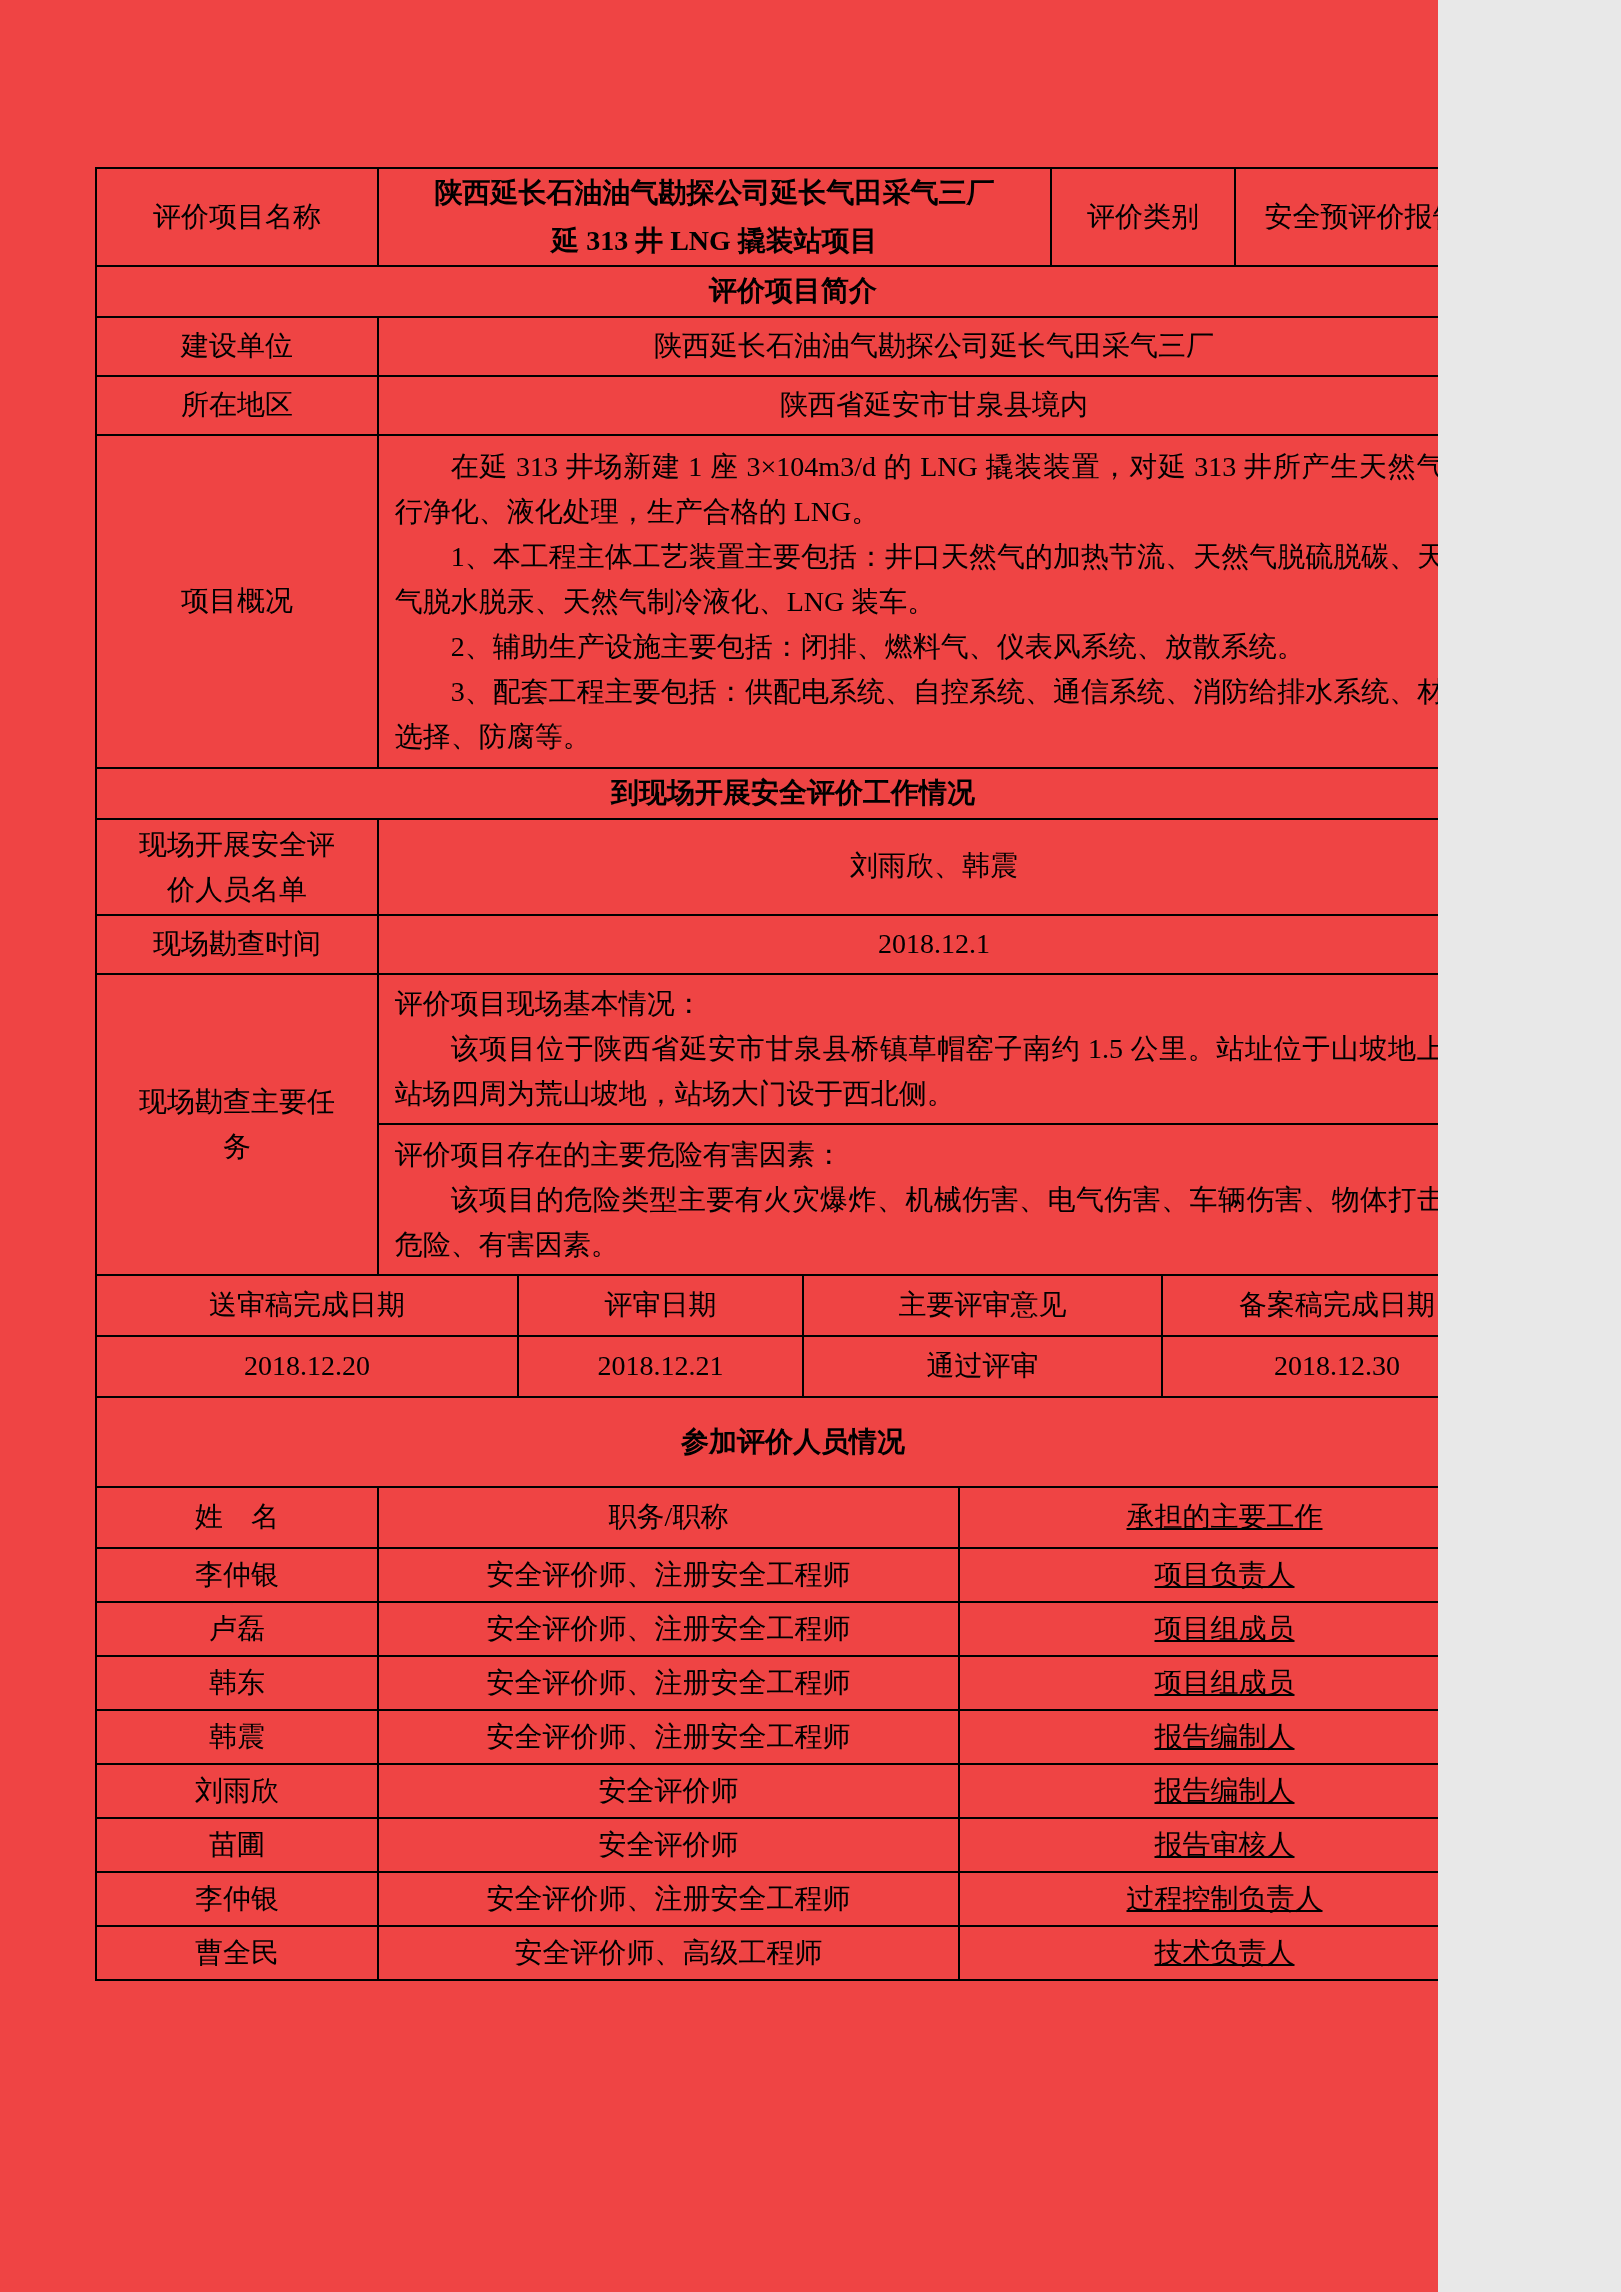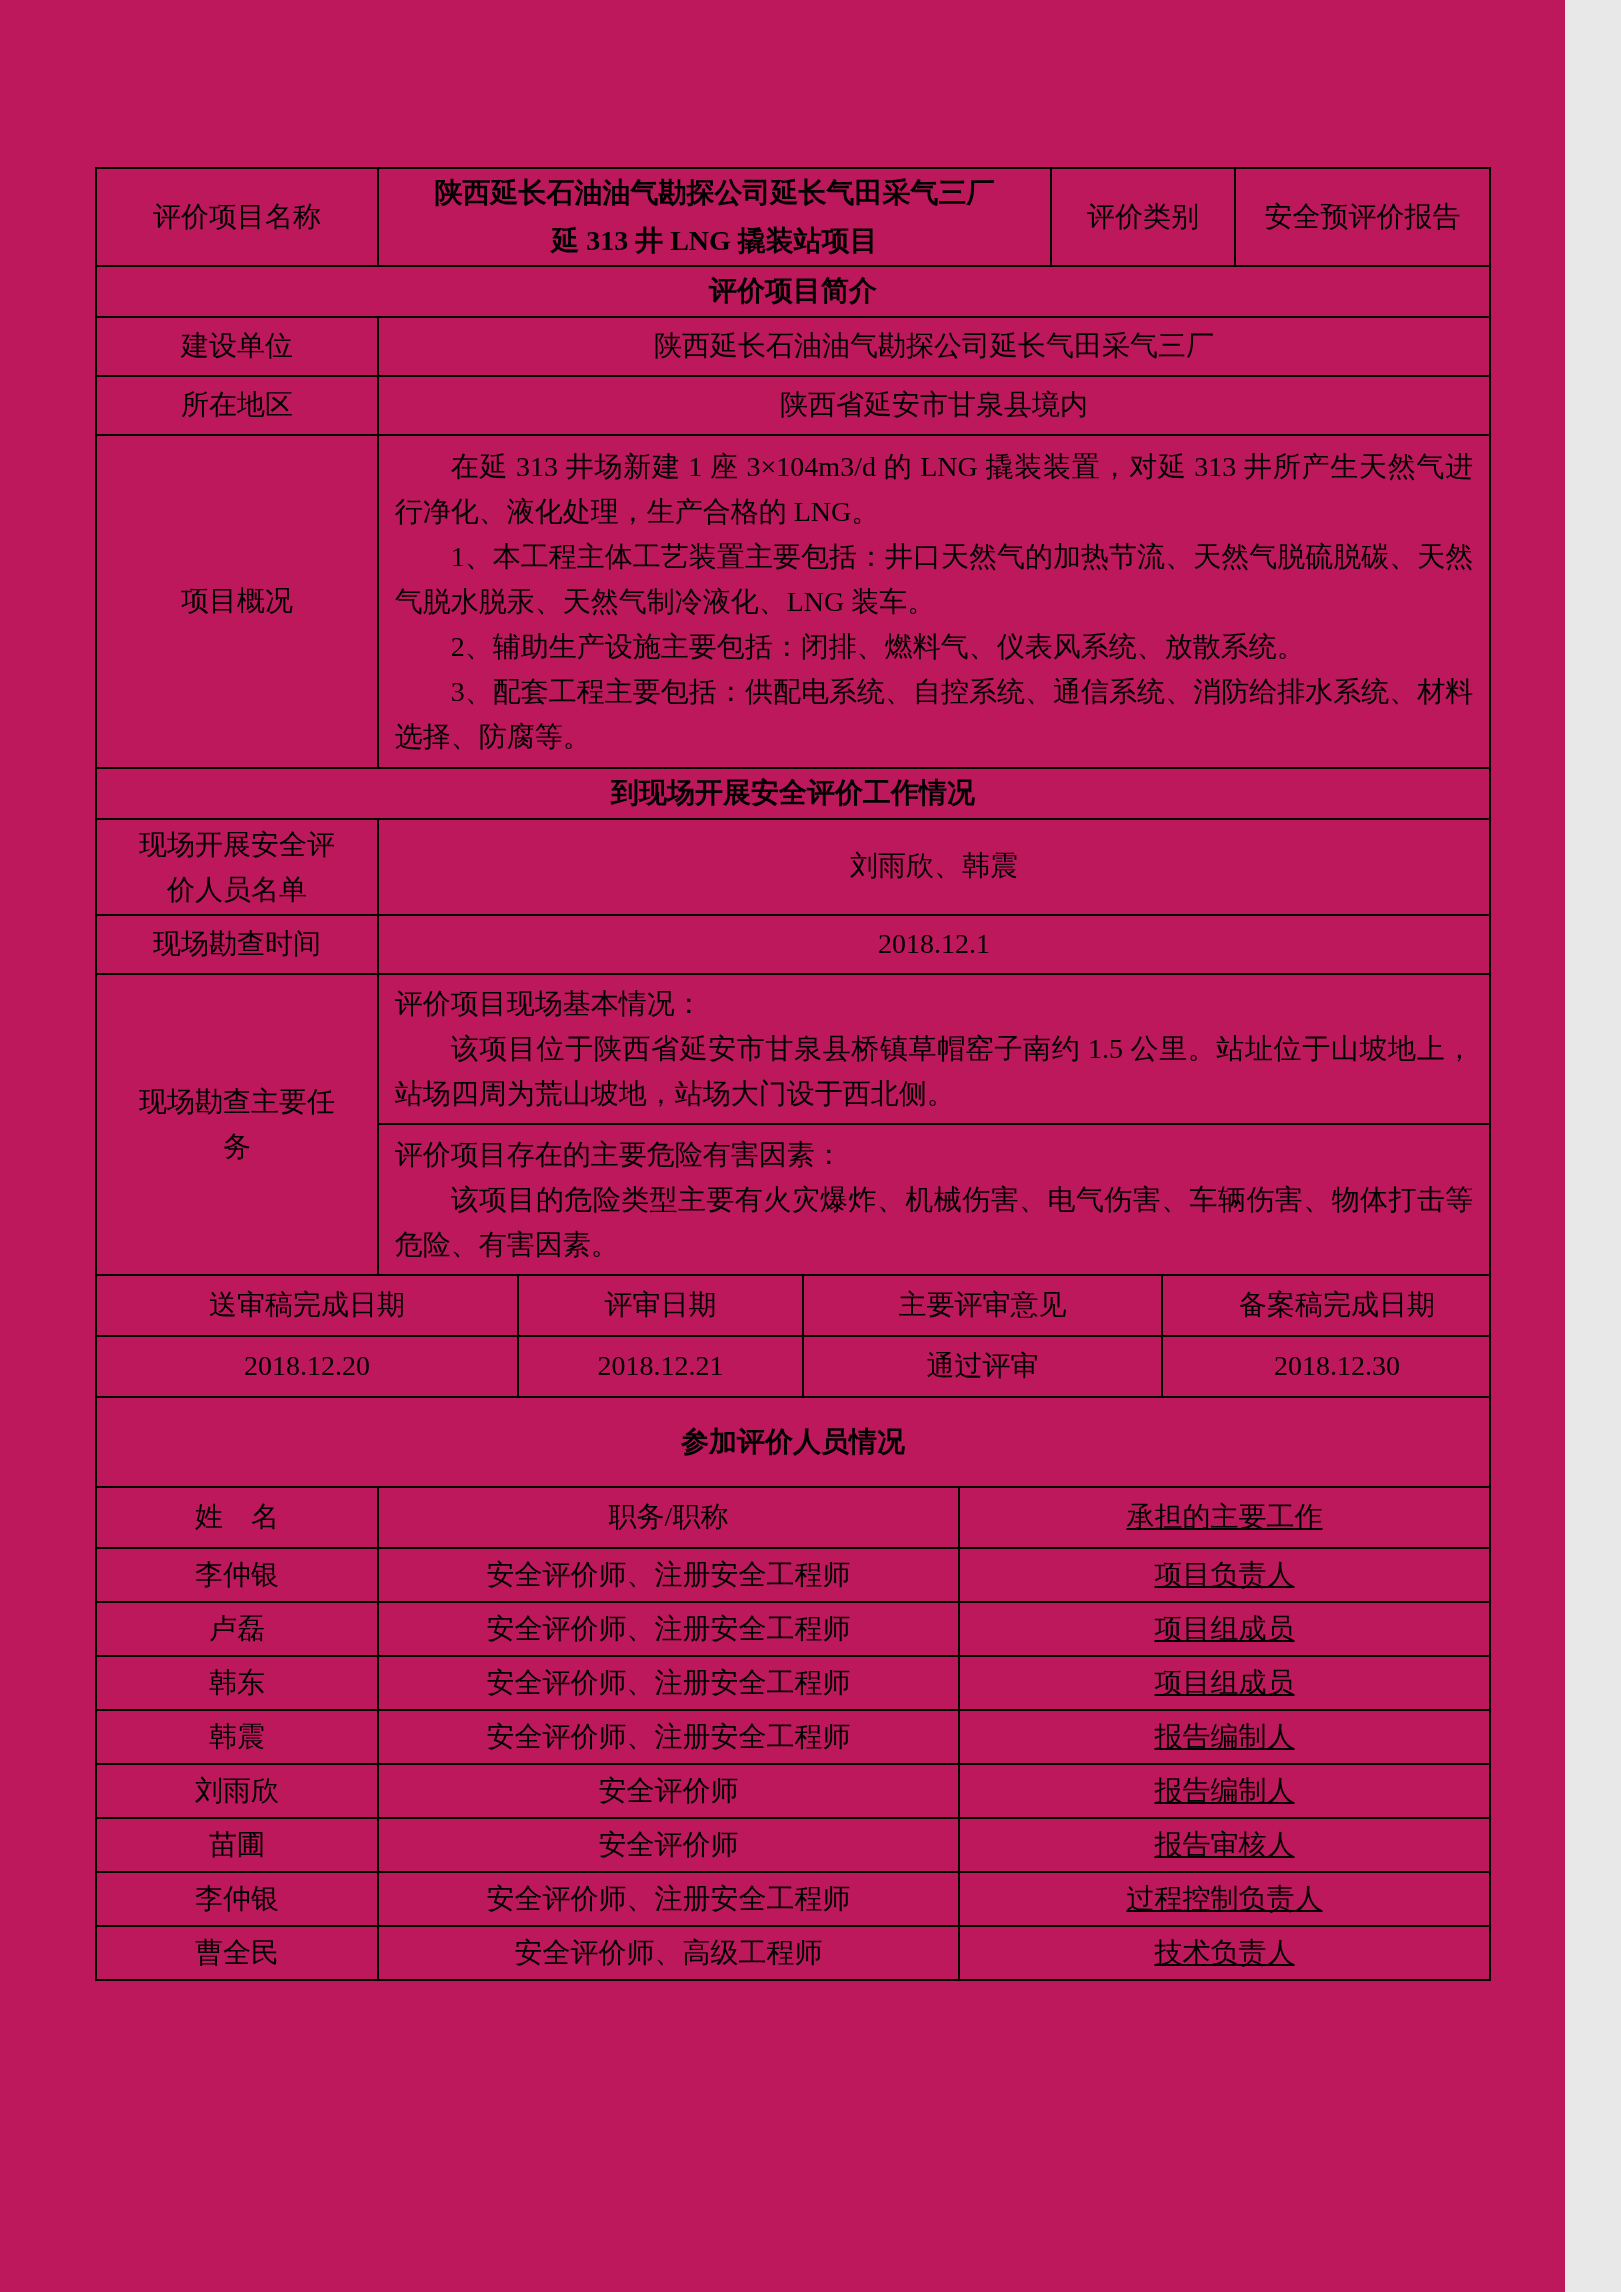--- a/index.html
+++ b/index.html
@@ -4,22 +4,22 @@
 <style>
   * { box-sizing: border-box; margin: 0; padding: 0; }
   html, body { background: #e8e8e8; }
   body {
     width: 1621px; height: 2293px;
     font-family: "Liberation Serif", "DejaVu Serif", serif;
     color: #000;
   }
   .sheet {
     position: relative;
-    width: 1565px; height: 2293px;
-    background: #be185d;
+    width: 1438px; height: 2293px;
+    background: #ef4444;
     overflow: hidden;
   }
   .doc-table {
     position: absolute;
     left: 95px; top: 167px;
     width: 1396px;
     border: 2.9px solid #000;
     font-size: 28px;
     line-height: 1.45;
   }

